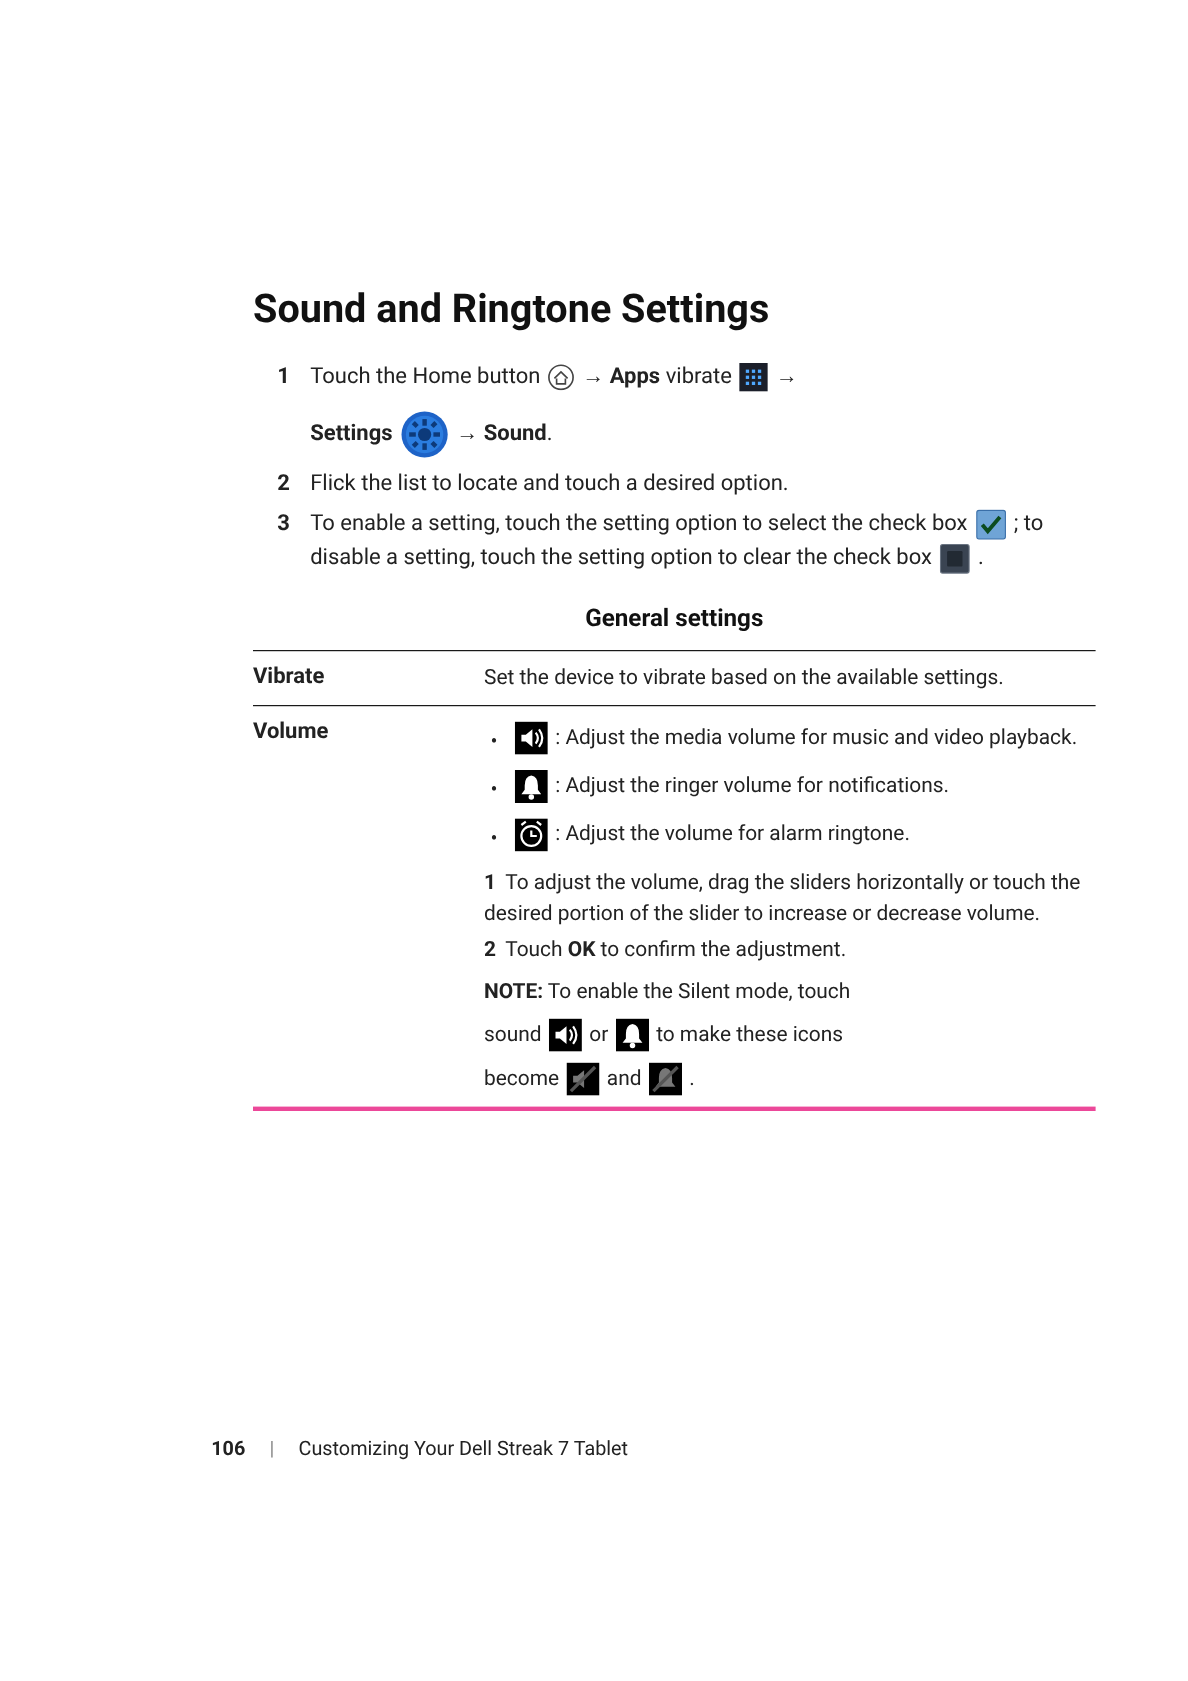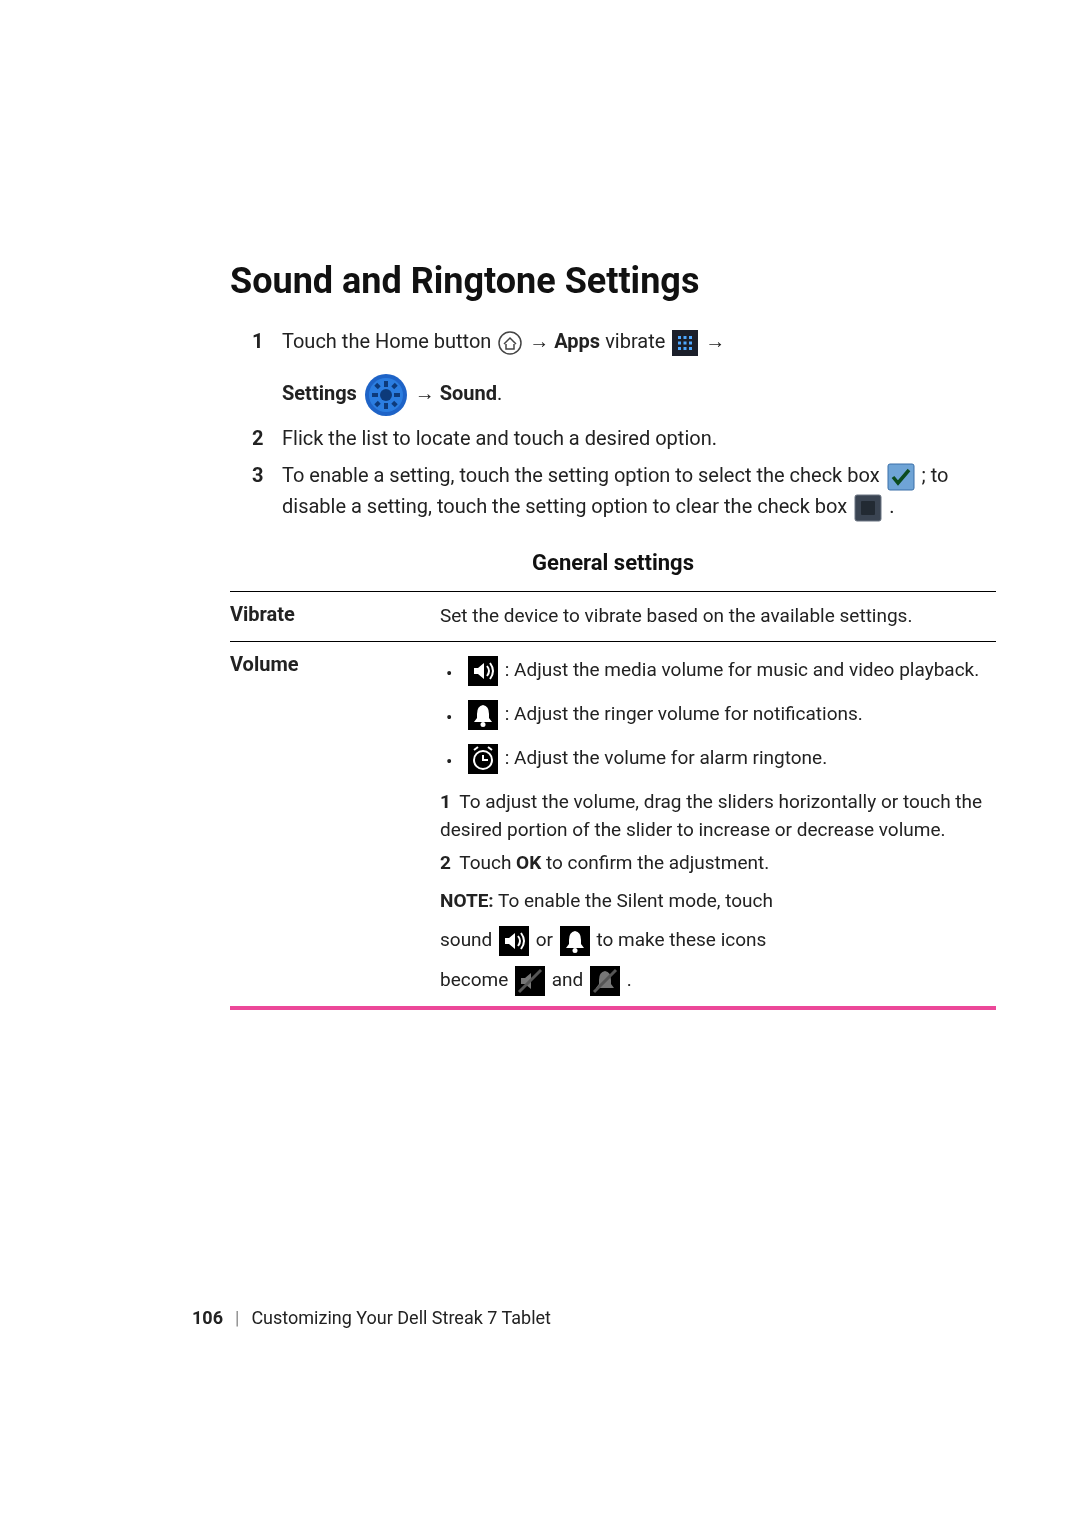--- a/index.html
+++ b/index.html
@@ -104,21 +104,21 @@
   .note { margin-top: 10px; margin-bottom: 10px; }
   .note-label { font-weight: 700; }
   .icon-line { margin-top: 10px; }
   .footer {
     position: absolute;
     left: 192px;
     bottom: 200px;
     font-size: 18px;
     display: flex;
     align-items: center;
-    gap: 12px;
+    gap: 22px;
   }
   .footer .pnum { font-weight: 700; }
   .footer .divider { color: #888; }
 </style>
 </head>
 <body>
 
 <div class="page">
 
   <h1>Sound and Ringtone Settings</h1>

